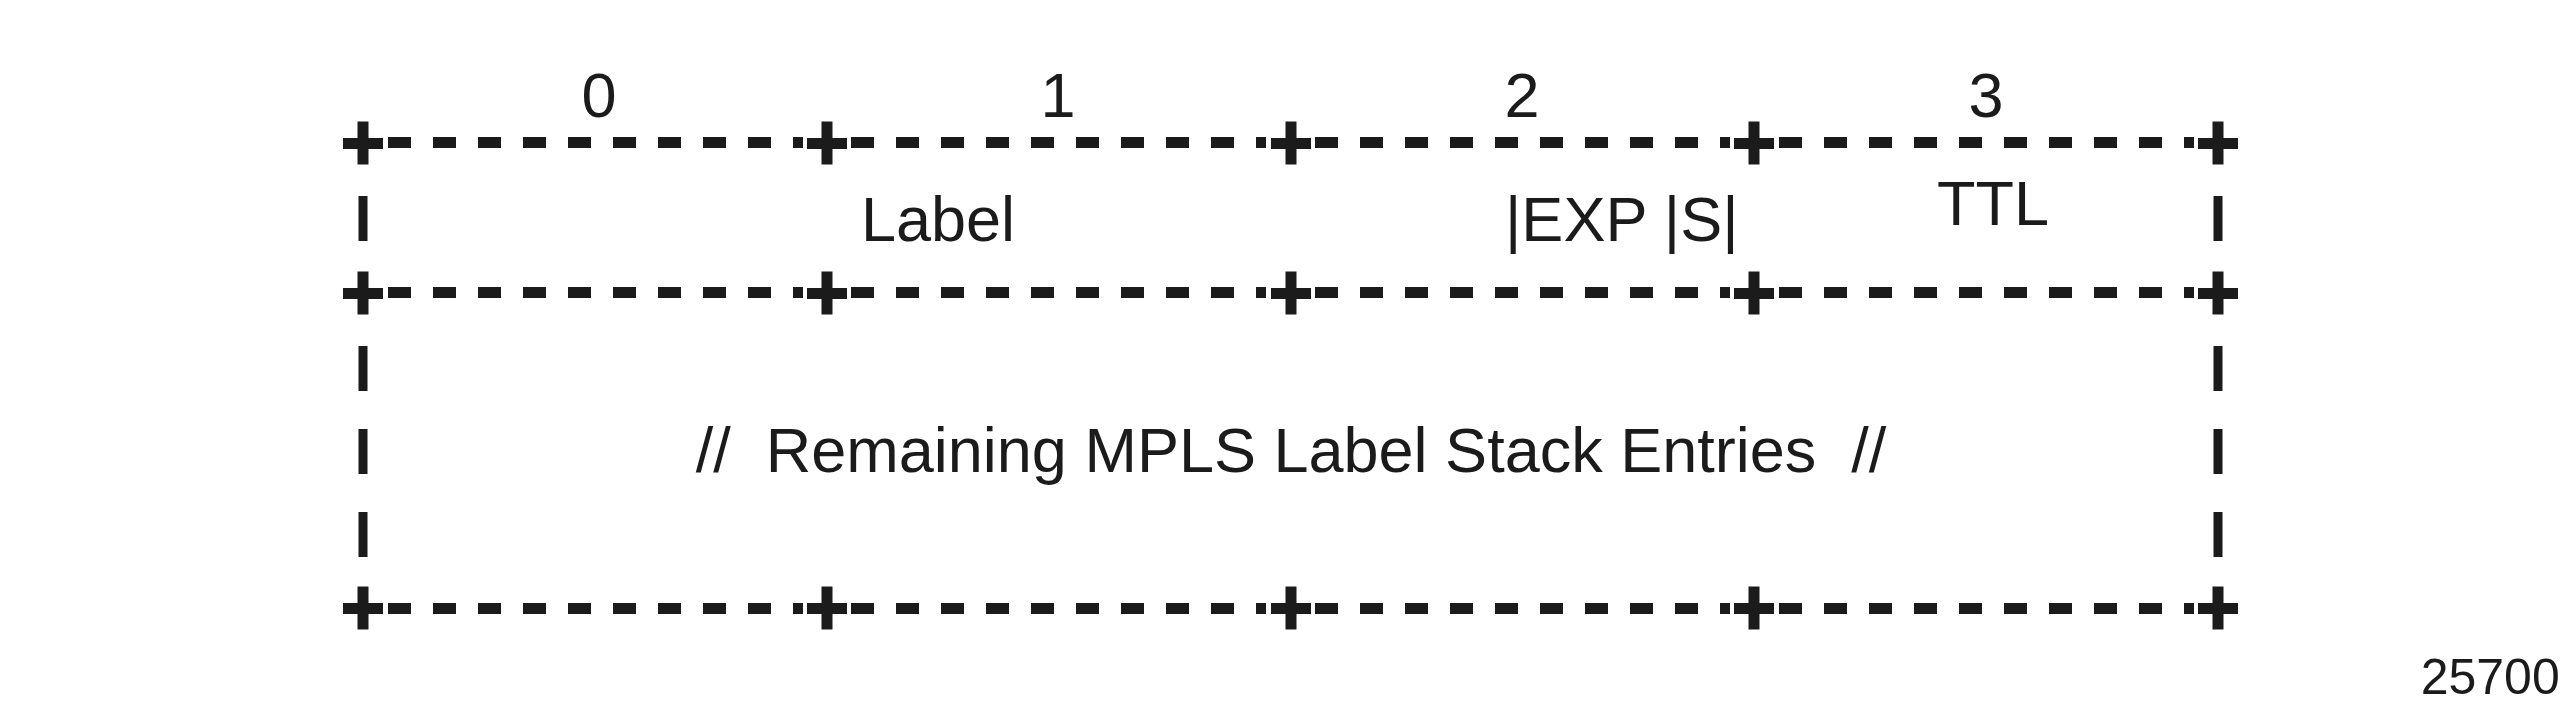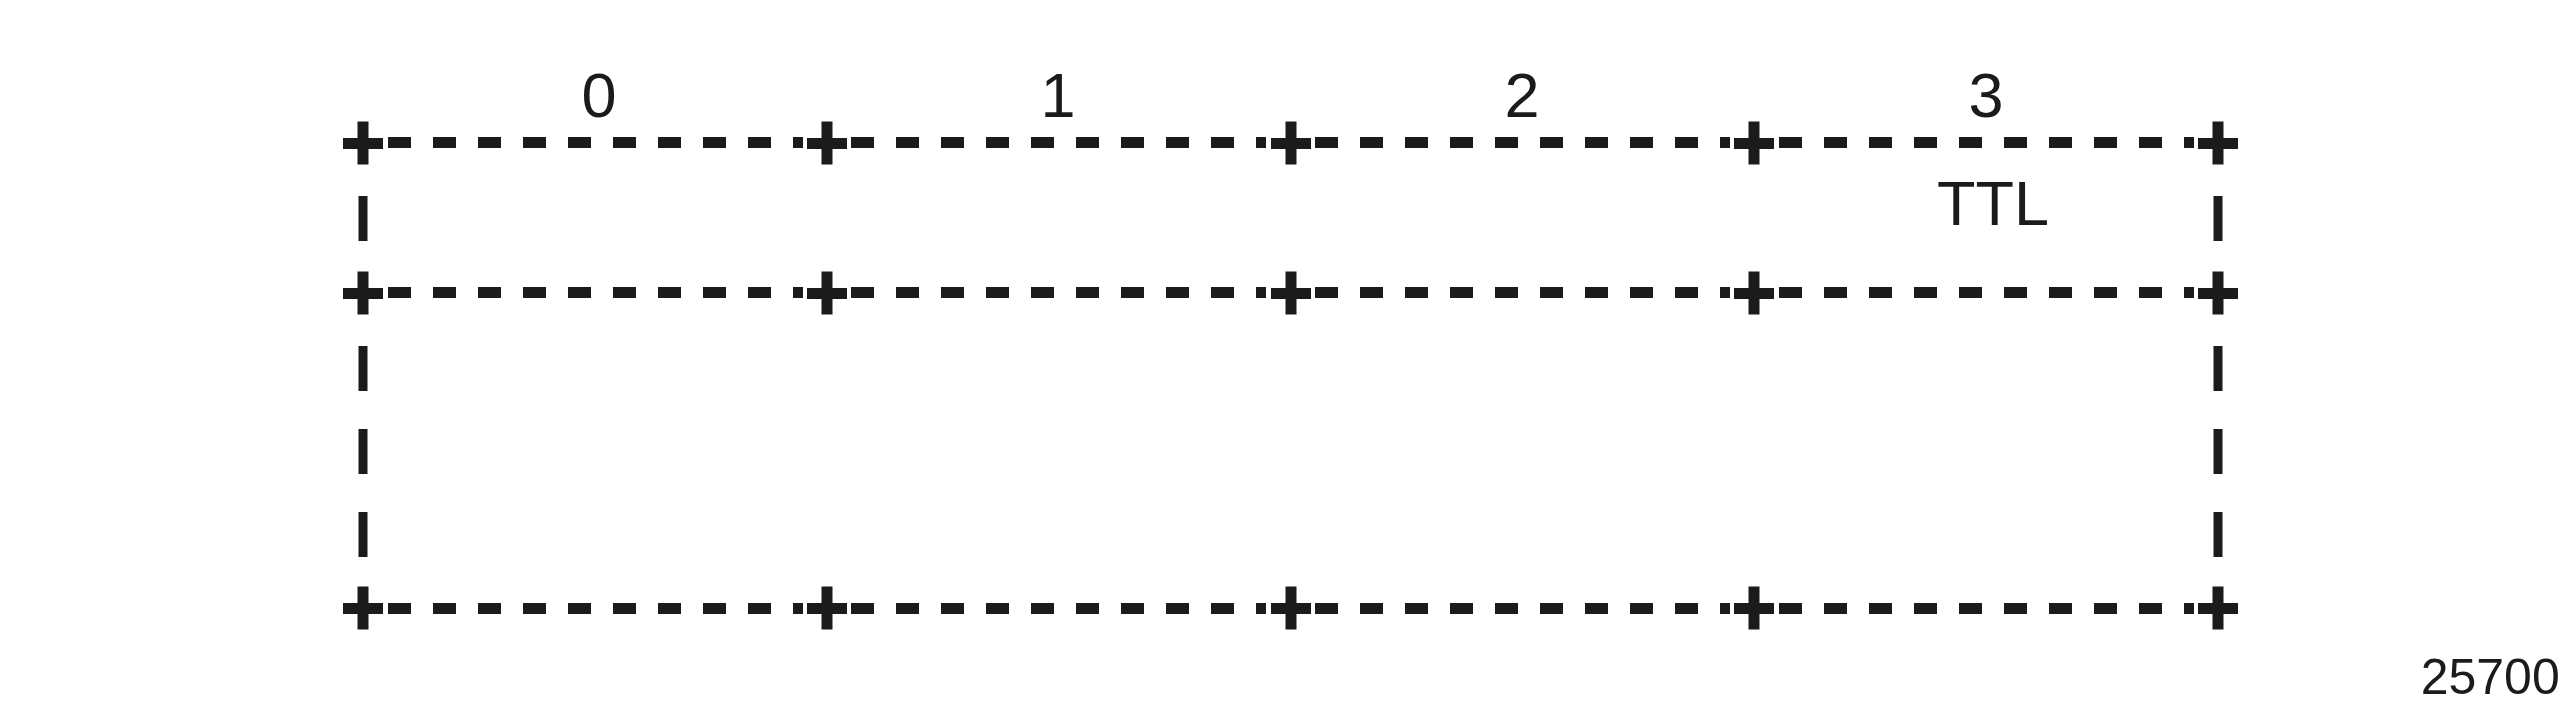--- a/index.html
+++ b/index.html
@@ -72,36 +72,39 @@
   <div class="seg" style="left:851px;top:137px"></div>
   <div class="seg" style="left:1315px;top:137px"></div>
   <div class="seg" style="left:1779px;top:137px"></div>
   <div class="plus" style="left:363px;top:143px"></div>
   <div class="plus" style="left:827px;top:143px"></div>
   <div class="plus" style="left:1291px;top:143px"></div>
   <div class="plus" style="left:1754px;top:143px"></div>
   <div class="plus" style="left:2218px;top:143px"></div>
 
   <div class="pipe" style="left:363px;top:196px"></div>
+  <div class="txt center" style="left:938px;top:188px">Label</div>
+  <div class="txt" style="left:1505px;top:188px">|EXP |S|</div>
   <div class="txt center" style="left:1993px;top:172px">TTL</div>
   <div class="pipe" style="left:2218px;top:196px"></div>
 
   <div class="seg" style="left:388px;top:287px"></div>
   <div class="seg" style="left:851px;top:287px"></div>
   <div class="seg" style="left:1315px;top:287px"></div>
   <div class="seg" style="left:1779px;top:287px"></div>
   <div class="plus" style="left:363px;top:293px"></div>
   <div class="plus" style="left:827px;top:293px"></div>
   <div class="plus" style="left:1291px;top:293px"></div>
   <div class="plus" style="left:1754px;top:293px"></div>
   <div class="plus" style="left:2218px;top:293px"></div>
 
   <div class="pipe" style="left:363px;top:346px"></div>
   <div class="pipe" style="left:363px;top:429px"></div>
   <div class="pipe" style="left:363px;top:512px"></div>
+  <div class="txt center" style="left:1291px;top:419px">//  Remaining MPLS Label Stack Entries  //</div>
   <div class="pipe" style="left:2218px;top:346px"></div>
   <div class="pipe" style="left:2218px;top:429px"></div>
   <div class="pipe" style="left:2218px;top:512px"></div>
 
   <div class="seg" style="left:388px;top:603px"></div>
   <div class="seg" style="left:851px;top:603px"></div>
   <div class="seg" style="left:1315px;top:603px"></div>
   <div class="seg" style="left:1779px;top:603px"></div>
   <div class="plus" style="left:363px;top:608px"></div>
   <div class="plus" style="left:827px;top:608px"></div>

